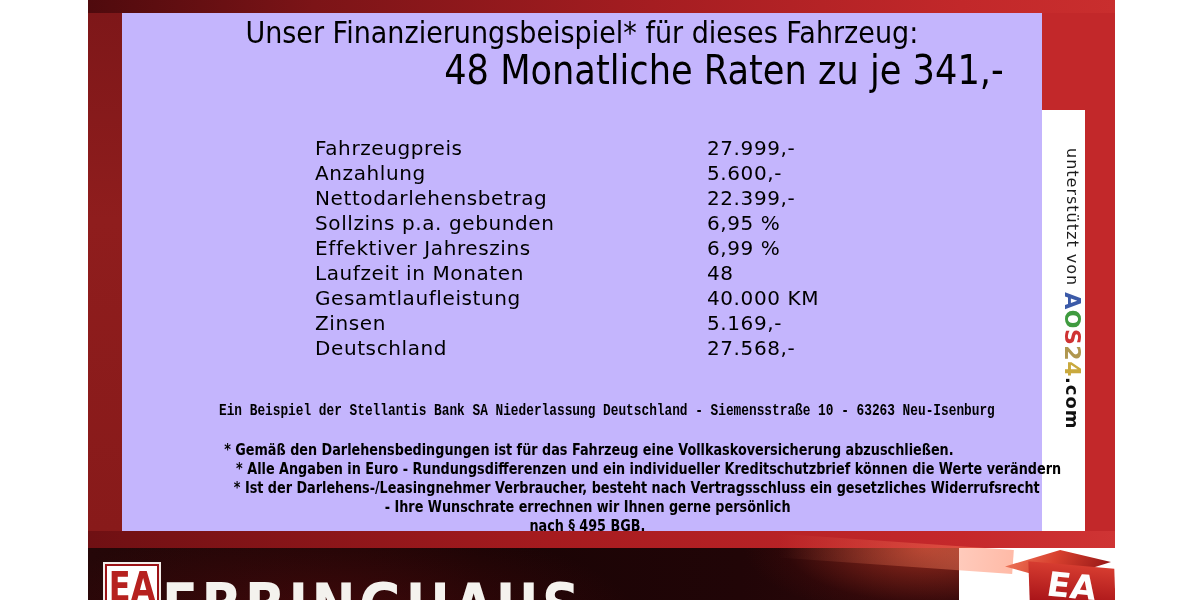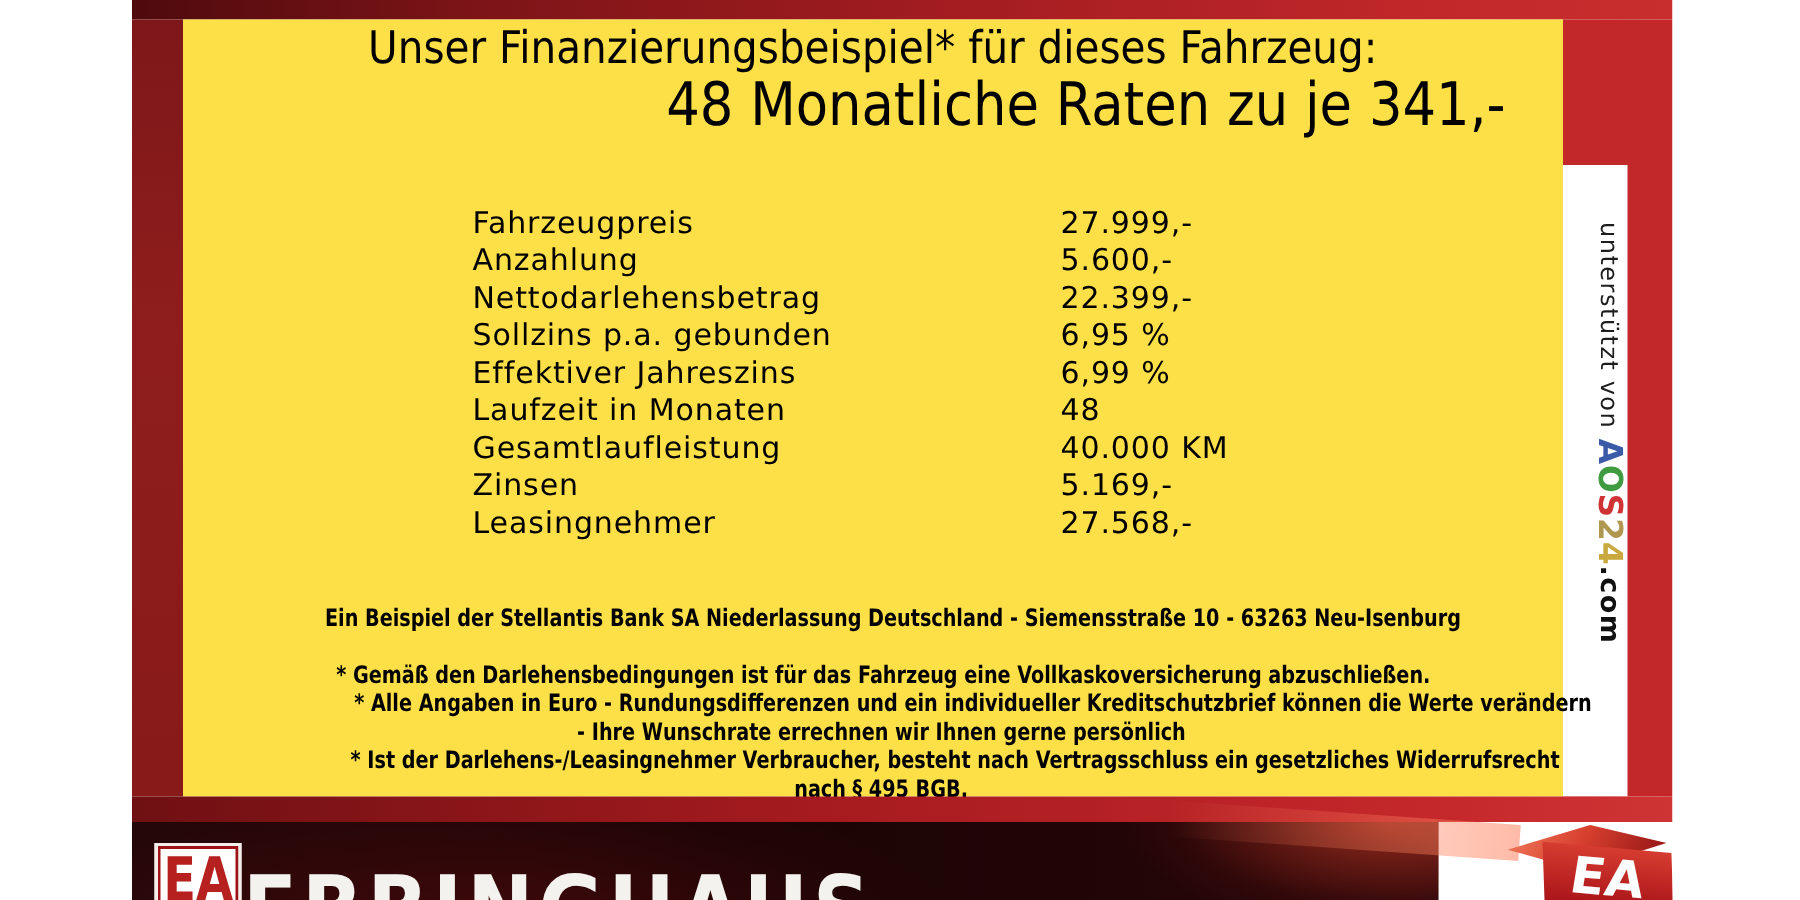--- a/index.html
+++ b/index.html
@@ -9,21 +9,21 @@
     font-family:"DejaVu Sans", "Liberation Sans", sans-serif;
   }
   .flyer { position:absolute; left:88px; top:0; width:1027px; height:600px; overflow:hidden; }
 
   .top-bar { position:absolute; left:0; top:0; width:1027px; height:13px;
     background:linear-gradient(90deg,#4f0a0d 0%,#7c1417 22%,#a51d21 55%,#c2282a 85%,#c92e2e 100%); }
   .left-band { position:absolute; left:0; top:13px; width:34px; height:518px;
     background:linear-gradient(180deg,#7e1719 0%,#8f1d1d 40%,#881a1a 100%); }
   .right-band { position:absolute; left:954px; top:13px; width:73px; height:518px; background:#c2282a; }
   .support-strip { position:absolute; left:954px; top:110px; width:43px; height:421px; background:#ffffff; }
-  .finance-card { position:absolute; left:34px; top:13px; width:920px; height:518px; background:#fde047; }
+  .finance-card { position:absolute; left:34px; top:13px; width:920px; height:518px; background:#c4b5fd; }
   .red-strip { position:absolute; left:0; top:531px; width:1027px; height:17px;
     background:linear-gradient(90deg,#6f1013 0%,#a61b1f 45%,#c5282b 85%,#cf3434 100%); }
   .bottom-band { position:absolute; left:0; top:548px; width:871px; height:52px;
     background:
       radial-gradient(ellipse 230px 90px at 96% 0%, rgba(235,70,45,0.55), rgba(120,20,15,0.12) 60%, transparent 78%),
       radial-gradient(ellipse 420px 130px at 28% 130%, rgba(96,12,14,0.5), transparent 72%),
       linear-gradient(90deg,#250708 0%,#1a0405 45%,#210507 75%,#30090b 100%); }
 
   .condense-t  { display:inline-block; transform:scaleX(0.90); transform-origin:center; white-space:nowrap; }
   .condense-s  { display:inline-block; transform:scaleX(0.88); transform-origin:center; white-space:nowrap; }
@@ -34,21 +34,21 @@
     font-size:30px; color:#000; }
   .page-subtitle { position:absolute; left:0; top:34px; width:100%; text-align:right;
     font-size:40px; color:#000; }
 
   .fin-table { position:absolute; left:193px; top:99px; font-size:20px; letter-spacing:0.6px; color:#000;margin-top:24px; }
   .fin-row { height:25px; line-height:25px; white-space:nowrap; }
   .fin-label { display:inline-block; width:385px; }
   .fin-value { display:inline-block; }
 
   .bank-line { position:absolute; left:0; top:389px; width:100%; text-align:center;
-    font-size:16px; font-weight:bold; color:#000; }
+    font-size:16px; font-weight:bold; color:#000;font-family:Liberation Mono, monospace; }
   .notes { position:absolute; left:0; top:427px; width:100%; text-align:center;
     font-size:16px; font-weight:bold; color:#000; }
   .note-line { height:19px; line-height:19px;margin-left:11px; }
 
   .support-label { position:absolute; left:956px; top:148px; width:41px; height:350px;
     writing-mode:vertical-rl; text-orientation:mixed; white-space:nowrap;
     font-size:16px; letter-spacing:1px; color:#1d1d1d; }
   .aos-letter { font-size:22px; font-weight:bold; letter-spacing:0.5px; }
   .support-suffix { font-size:18px; font-weight:bold; color:#101010; }
 
@@ -116,41 +116,41 @@
       </div>
       <div class="fin-row">
         <span class="fin-label">Gesamtlaufleistung</span>
         <span class="fin-value">40.000 KM</span>
       </div>
       <div class="fin-row">
         <span class="fin-label">Zinsen</span>
         <span class="fin-value">5.169,-</span>
       </div>
       <div class="fin-row">
-        <span class="fin-label">Leasingnehmer</span>
+        <span class="fin-label">Deutschland</span>
         <span class="fin-value">27.568,-</span>
       </div>
     </div>
 
     <div class="bank-line">
       <span class="condense-n">Ein Beispiel der Stellantis Bank SA Niederlassung Deutschland - Siemensstraße 10 - 63263 Neu-Isenburg</span>
     </div>
 
     <div class="notes">
       <div class="note-line">
         <span class="condense-n">* Gemäß den Darlehensbedingungen ist für das Fahrzeug eine Vollkaskoversicherung abzuschließen.</span>
       </div>
       <div class="note-line">
         <span class="condense-n">* Alle Angaben in Euro - Rundungsdifferenzen und ein individueller Kreditschutzbrief können die Werte verändern</span>
       </div>
       <div class="note-line">
-        <span class="condense-n">- Ihre Wunschrate errechnen wir Ihnen gerne persönlich</span>
+        <span class="condense-n">* Ist der Darlehens-/Leasingnehmer Verbraucher, besteht nach Vertragsschluss ein gesetzliches Widerrufsrecht</span>
       </div>
       <div class="note-line">
-        <span class="condense-n">* Ist der Darlehens-/Leasingnehmer Verbraucher, besteht nach Vertragsschluss ein gesetzliches Widerrufsrecht</span>
+        <span class="condense-n">- Ihre Wunschrate errechnen wir Ihnen gerne persönlich</span>
       </div>
       <div class="note-line">
         <span class="condense-n">nach § 495 BGB.</span>
       </div>
     </div>
   </div>
 
   <div class="red-strip"></div>
 
   <div class="support-label">

